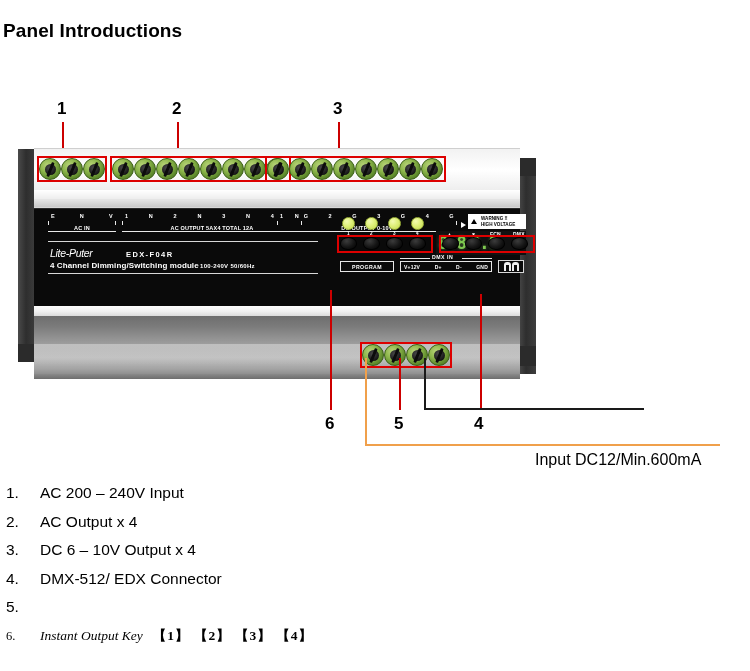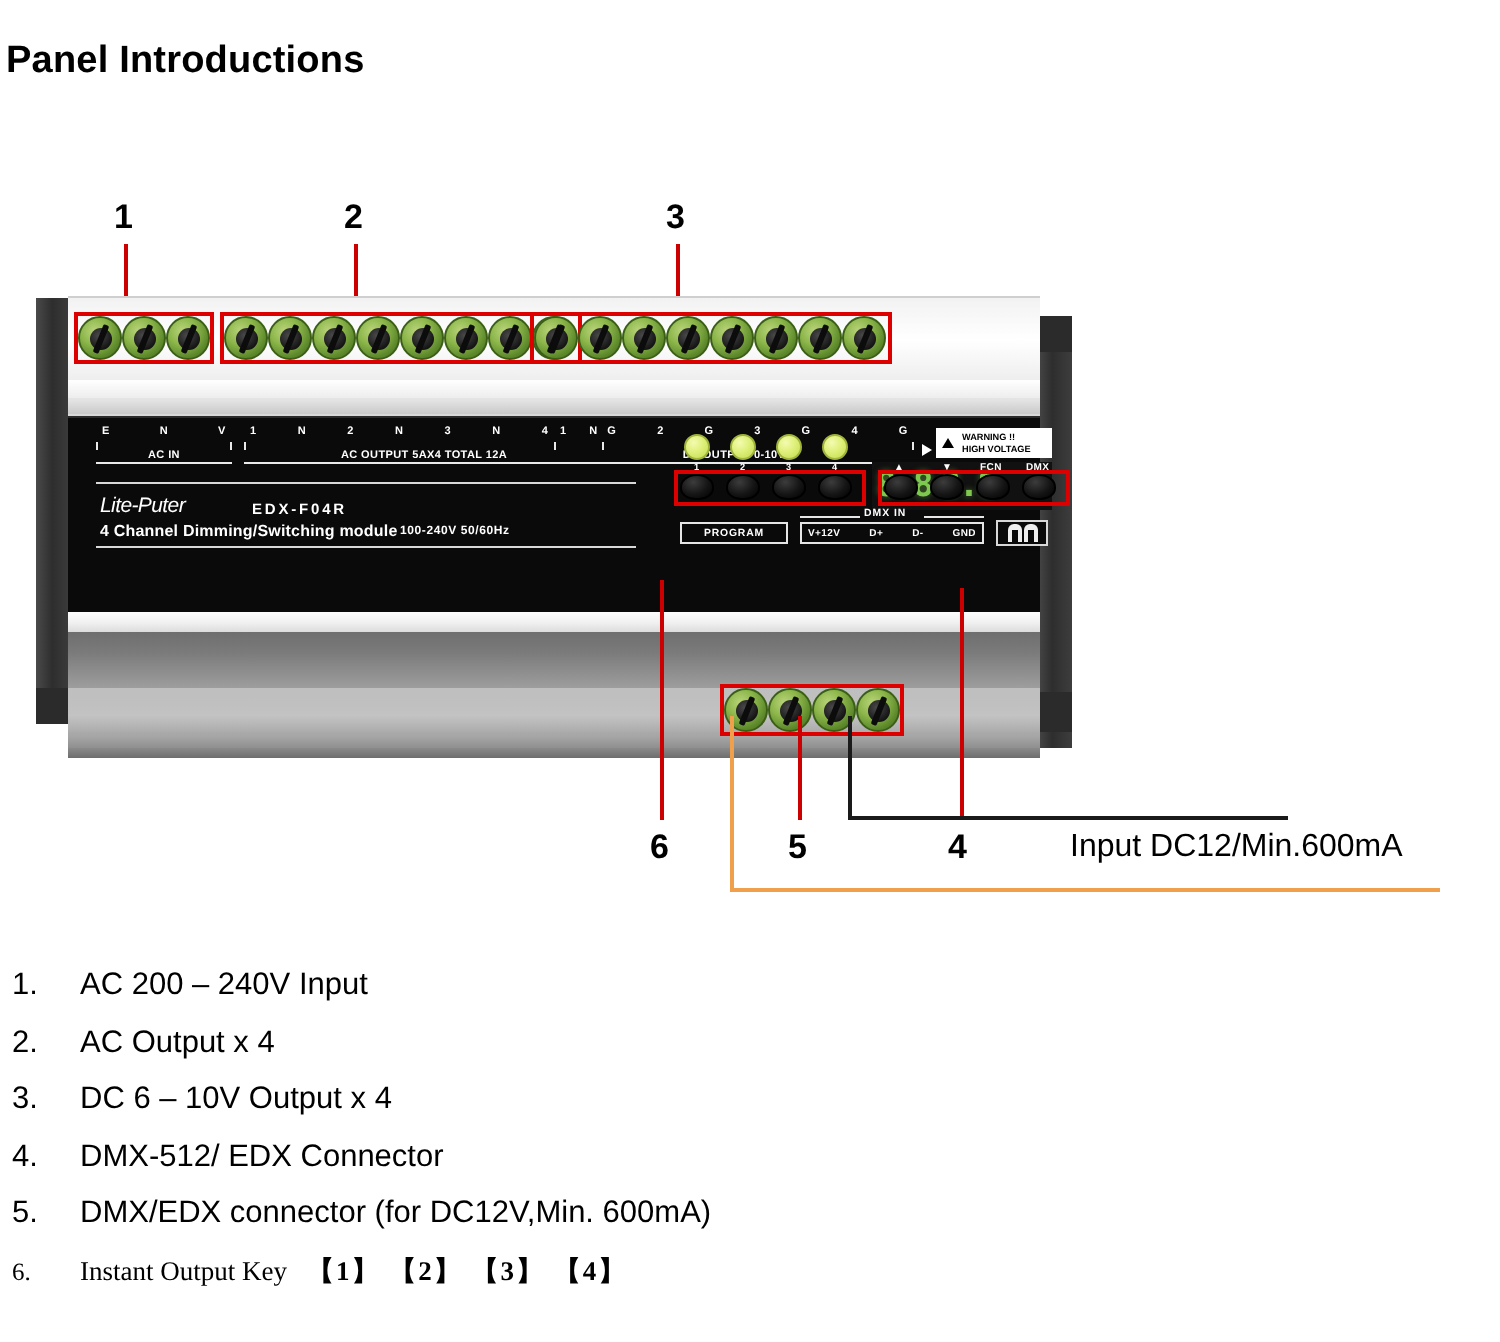--- a/index.html
+++ b/index.html
@@ -217,25 +217,25 @@
     position:relative;display:flex;align-items:baseline;
     font-size:15.5px;margin-bottom:10.5px;
   }
   .legend-num{
     width:40px;padding-left:6px;box-sizing:border-box;
     font-size:15.5px;
   }
   .legend-text{font-size:15.5px;}
   .legend-item.serif{font-family:"Liberation Serif", serif;font-size:13.5px;}
   .legend-item.serif .legend-num{font-family:"Liberation Serif", serif;font-size:12.5px;}
-  .legend-item.serif .legend-text{font-family:"Liberation Serif", serif;font-size:13.5px;}
+  .legend-item.serif .legend-text{font-family:"Liberation Serif", serif;font-size:13.5px;font-style:italic;}
   .legend-keys{font-weight:bold;letter-spacing:1px;}
 
   .input-note{
-    position:absolute;font-size:16px;color:#000;white-space:nowrap;
+    position:absolute;font-size:16px;color:#000;white-space:nowrap;margin-top:36px;
   }
 </style>
 </head>
 <body>
 
 <div class="page">
 
   <div class="heading">Panel Introductions</div>
 
   <div class="callout-num" style="left:57px;top:100px;">1</div>
@@ -446,21 +446,20 @@
     <div class="legend-item">
       <span class="legend-num">3.</span>
       <span class="legend-text">DC 6 – 10V Output x 4</span>
     </div>
     <div class="legend-item">
       <span class="legend-num">4.</span>
       <span class="legend-text">DMX-512/ EDX Connector</span>
     </div>
     <div class="legend-item">
       <span class="legend-num">5.</span>
-      <span class="legend-text">DMX/EDX connector (for DC12V,Min. 600mA)</span>
     </div>
     <div class="legend-item serif">
       <span class="legend-num">6.</span>
       <span class="legend-text">Instant Output Key</span>
       <span class="legend-keys" style="margin-left:10px;">【1】 【2】 【3】 【4】</span>
     </div>
   </div>
 
 </div>
 

